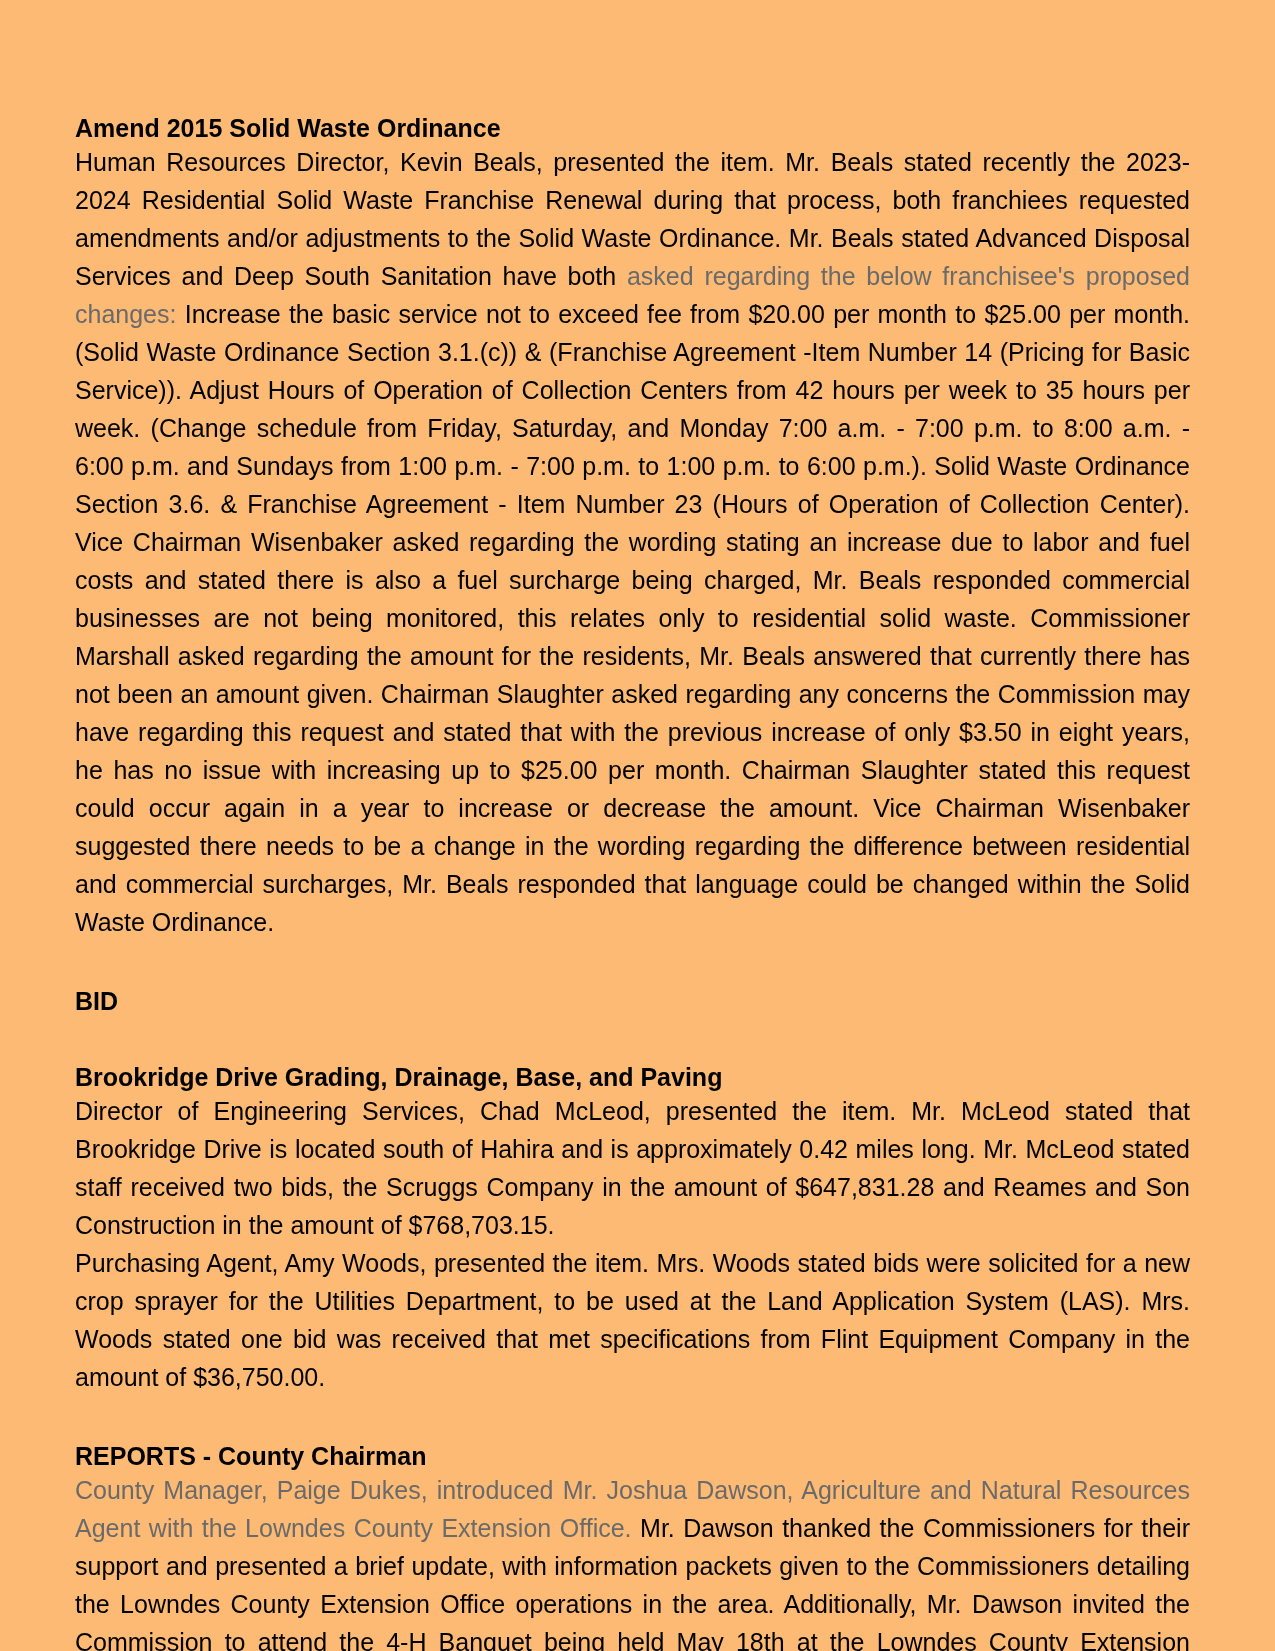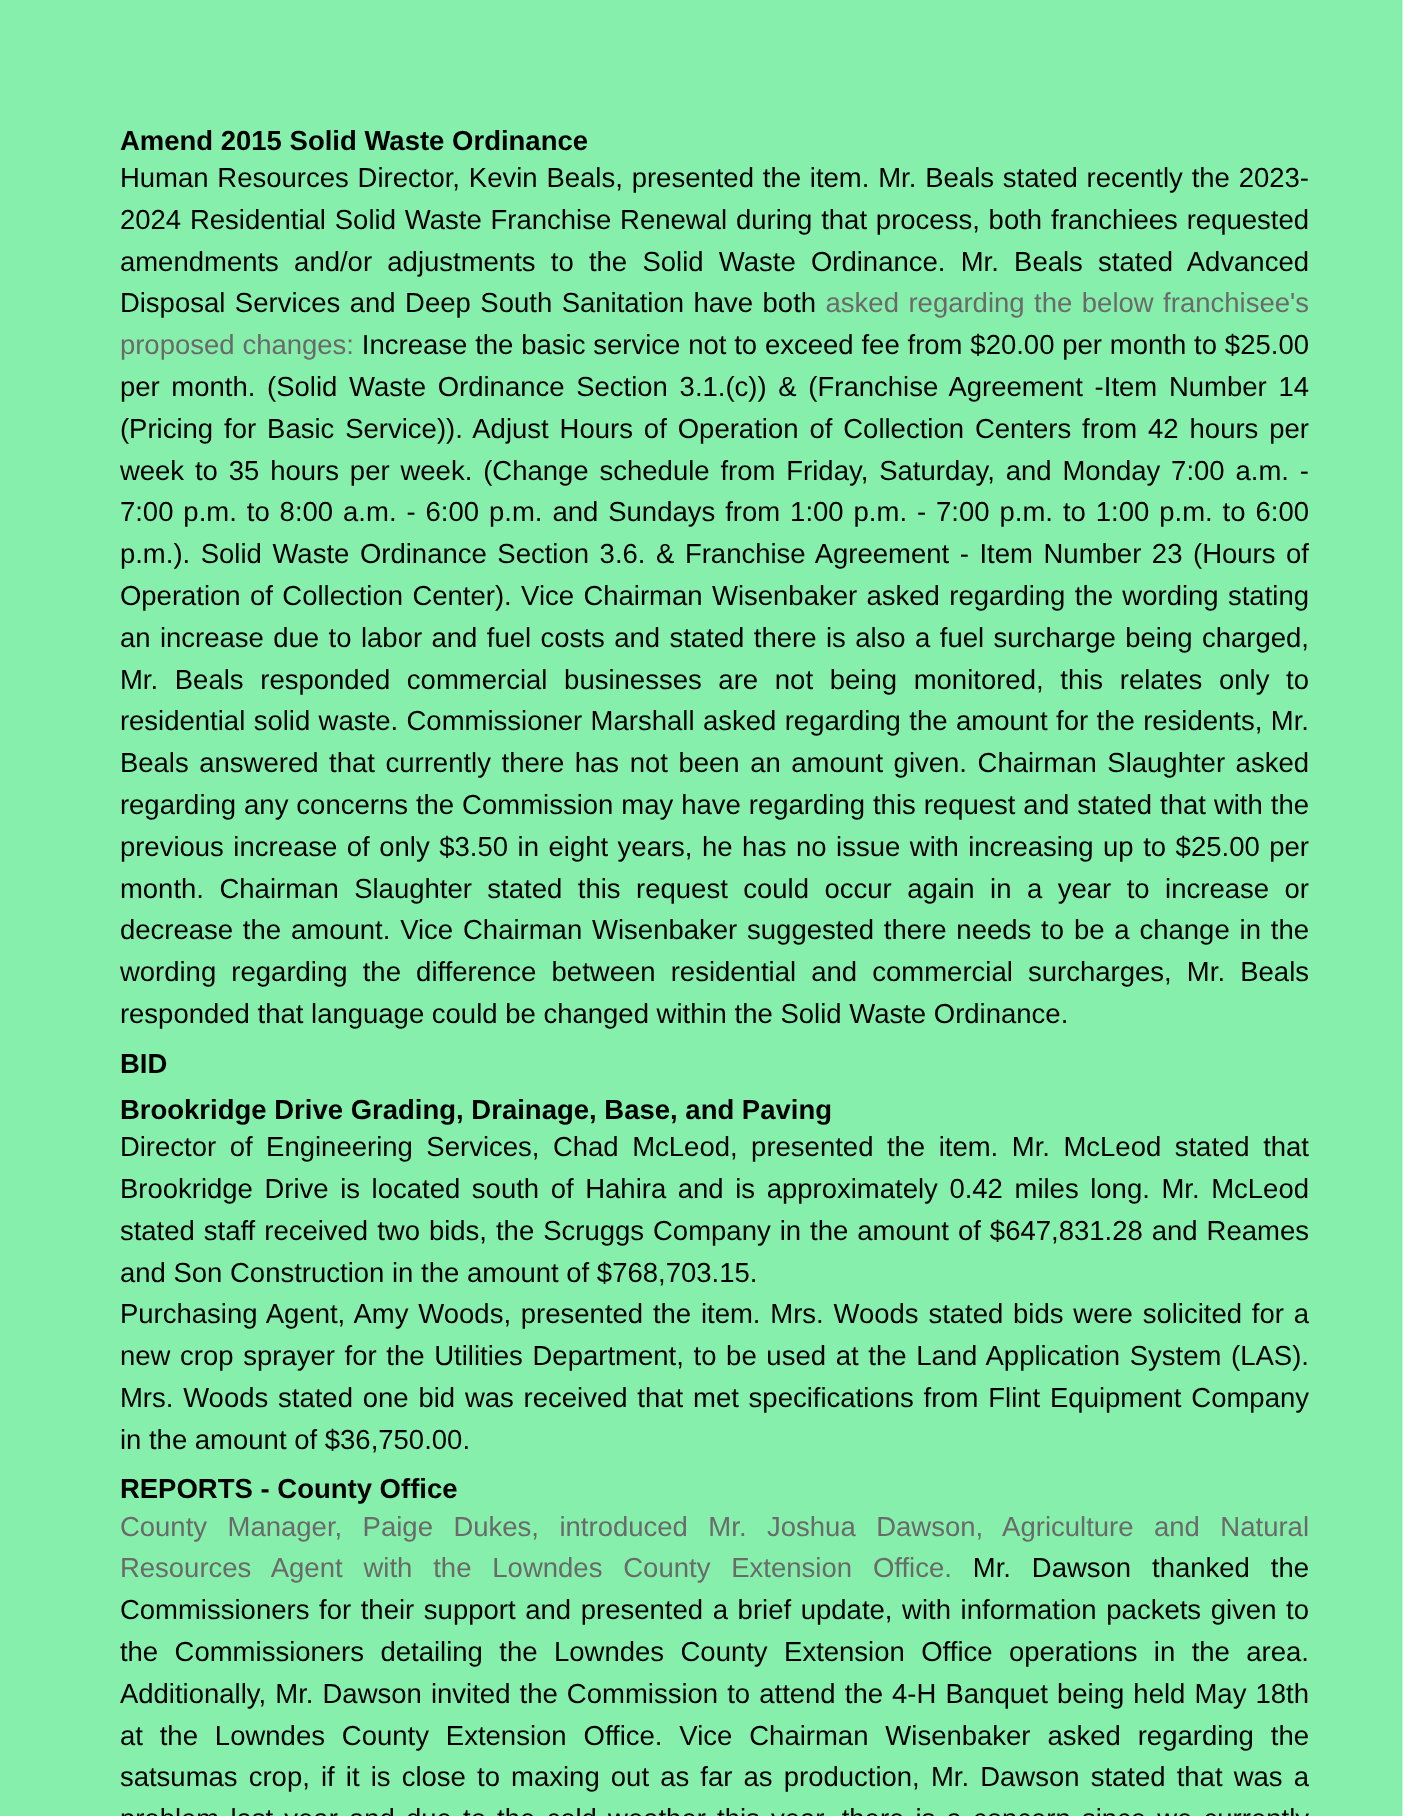--- a/index.html
+++ b/index.html
@@ -4,42 +4,42 @@
 <style>
   html, body {
     margin: 0;
     padding: 0;
     background: #ffffff;
   }
   .doc-page {
     position: relative;
     width: 1275px;
     height: 1651px;
-    background: #86efac;
+    background: #fdba74;
     overflow: hidden;
     font-family: "Liberation Sans", "DejaVu Sans", sans-serif;
     color: #000000;
     box-sizing: border-box;
-    padding: 114px 85px 0 109px;
+    padding: 114px 85px 0 75px;
   }
   .doc-heading {
     font-size: 25px;
     line-height: 29.3px;
     font-weight: bold;
     margin: 0;
     text-align: left;
   }
   .doc-para {
     font-size: 25px;
     line-height: 38px;
     margin: 0;
     text-align: justify;
   }
   .gap-before {
-    margin-top: 12px;
+    margin-top: 46px;
   }
   .muted {
     color: #6a6a6a;
   }
   .page-footer {
     margin-top: 25px;
     font-size: 25px;
     line-height: 29.3px;
     text-align: center;
   }
@@ -55,20 +55,20 @@
 
   <h2 class="doc-heading gap-before">BID</h2>
 
   <h2 class="doc-heading gap-before">Brookridge Drive Grading, Drainage, Base, and Paving</h2>
 
   <p class="doc-para">Director of Engineering Services, Chad McLeod, presented the item.  Mr. McLeod stated that Brookridge Drive is located south of Hahira and is approximately 0.42 miles long.  Mr. McLeod stated staff received two bids, the Scruggs Company in the amount of $647,831.28 and Reames and Son Construction in the amount of $768,703.15.</p>
 
 
   <p class="doc-para">Purchasing Agent, Amy Woods, presented the item.  Mrs. Woods stated bids were solicited for a new crop sprayer for the Utilities Department, to be used at the Land Application System (LAS).  Mrs. Woods stated one bid was received that met specifications from Flint Equipment Company in the amount of $36,750.00.</p>
 
-  <h2 class="doc-heading gap-before">REPORTS - County Office</h2>
+  <h2 class="doc-heading gap-before">REPORTS - County Chairman</h2>
 
 
   <p class="doc-para"><span class="muted">County Manager, Paige Dukes, introduced Mr. Joshua Dawson, Agriculture and Natural Resources Agent with the Lowndes County Extension Office.</span><span>  Mr. Dawson thanked the Commissioners for their support and presented a brief update, with information packets given to the Commissioners detailing the Lowndes County Extension Office operations in the area.  Additionally, Mr. Dawson invited the Commission to attend the 4-H Banquet being held May 18th at the Lowndes County Extension Office. Vice Chairman Wisenbaker asked regarding the satsumas crop, if it is close to maxing out as far as production, Mr. Dawson stated that was a problem last year and due to the cold weather this year, there is a concern since we currently have 3,000 acres of satsumas planted.  Commissioner Marshall</span></p>
 
   <div class="page-footer">3</div>
 
 </div>
 
 </body></html>

